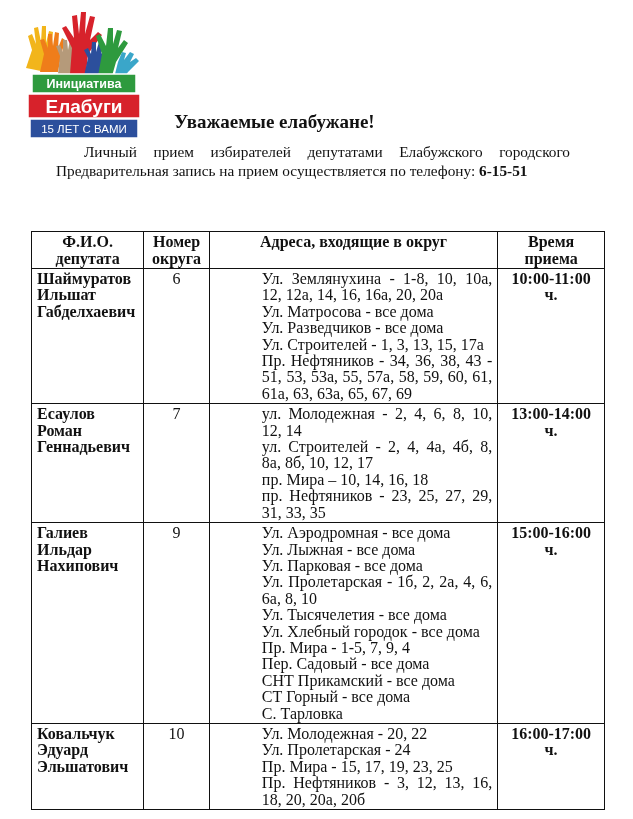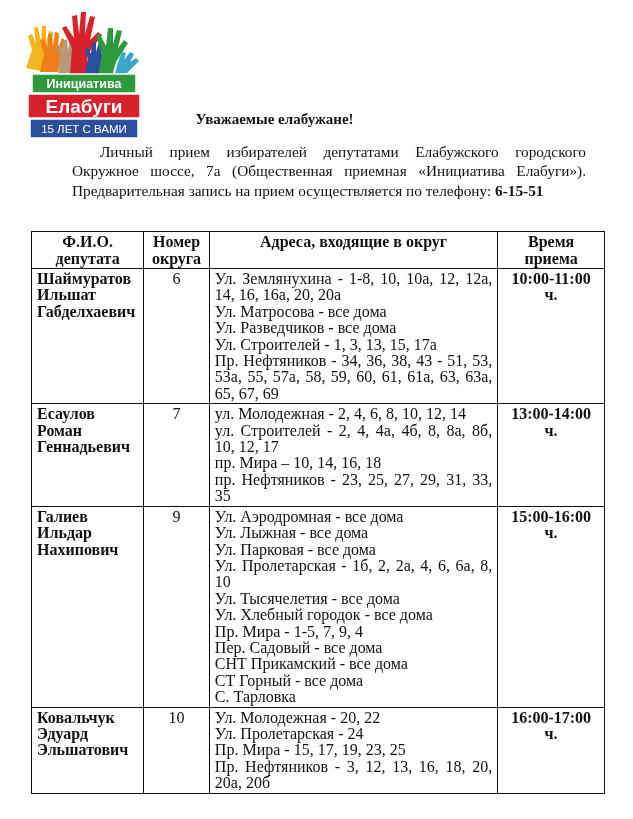--- a/index.html
+++ b/index.html
@@ -3,42 +3,42 @@
 <meta charset="utf-8">
 <style>
   html, body { margin: 0; padding: 0; background: #ffffff; }
   body {
     width: 633px; height: 819px; position: relative; overflow: hidden;
     font-family: "Liberation Serif", "DejaVu Serif", serif; color: #111;
   }
   .logo { position: absolute; left: 18px; top: 6px; width: 128px; height: 136px; }
   .title {
     position: absolute; left: 0; width: 509px; top: 111px;
-    text-align: center; font-weight: bold; font-size: 15px; padding-left: 40px; box-sizing: border-box;
+    text-align: center; font-weight: bold; font-size: 19px; padding-left: 40px; box-sizing: border-box;
   }
   .intro {
-    position: absolute; left: 72px; top: 142px; width: 514px;
+    position: absolute; left: 56px; top: 142px; width: 514px;
     font-size: 15.3px; line-height: 19.3px; text-align: justify;
   }
   .intro .l { display: block; text-align: justify; text-align-last: justify; text-indent: 0; }
   .intro .l.first { text-indent: 28px; }
   .intro .l.last { text-align-last: left; }
   table.sched {
     position: absolute; left: 31px; top: 231px; width: 574px;
     border-collapse: collapse; font-size: 16px; line-height: 16.4px;
   }
   table.sched td, table.sched th {
     border: 1.5px solid #111; vertical-align: top; padding: 2px 5px 1px 5px;
   }
   table.sched th { font-weight: bold; text-align: center; line-height: 16.5px; }
   .c-name { width: 80px; font-weight: bold; }
   .c-num { width: 53px; text-align: center; }
   .c-addr { width: 270px; text-align: left; }
   .c-time { width: 93px; text-align: center; font-weight: bold; margin-top: 8px; }
-  .addr-line { display: block; }
+  .addr-line { display: block; margin-left: 47px; }
   .addr-line.just { text-align: justify; text-align-last: left; }
   .name-line { display: block; }
 </style>
 </head>
 <body>
 
 <svg class="logo" viewBox="0 0 128 136" xmlns="http://www.w3.org/2000/svg">
   <g>
 
     <path d="M8 62 L14 44 L10 30 L14 28 L18 38 L16 22 L20 21 L23 36 L24 20 L28 20 L28 37 L31 25 L35 26 L33 44 L38 40 L40 43 L32 56 L28 66 Z" fill="#f2b51b"></path>
@@ -60,21 +60,20 @@
   <rect x="10" y="88" width="112" height="24" fill="#d7222b" stroke="#ffffff" stroke-width="1.5"></rect>
   <text x="66" y="107" text-anchor="middle" fill="#ffffff" font-family="Liberation Sans, sans-serif" font-weight="bold" font-size="19">Елабуги</text>
   <rect x="12" y="113" width="108" height="19" fill="#2c4f9c" stroke="#ffffff" stroke-width="1.5"></rect>
   <text x="66" y="127" text-anchor="middle" fill="#ffffff" font-family="Liberation Sans, sans-serif" font-size="11.5">15 ЛЕТ С ВАМИ</text>
 </svg>
 
 <div class="title">Уважаемые елабужане!</div>
 
 <div class="intro">
   <span class="l first">Личный прием избирателей депутатами Елабужского городского</span>
-  <span class="l">Окружное шоссе, 7а (Общественная приемная «Инициатива Елабуги»).</span>
   <span class="l last"><span>Предварительная запись на прием осуществляется по телефону: </span><b>6-15-51</b></span>
 </div>
 
 <table class="sched">
   <thead>
     <tr>
       <th class="c-name">
         <span class="name-line">Ф.И.О.</span>
         <span class="name-line">депутата</span>
       </th>

